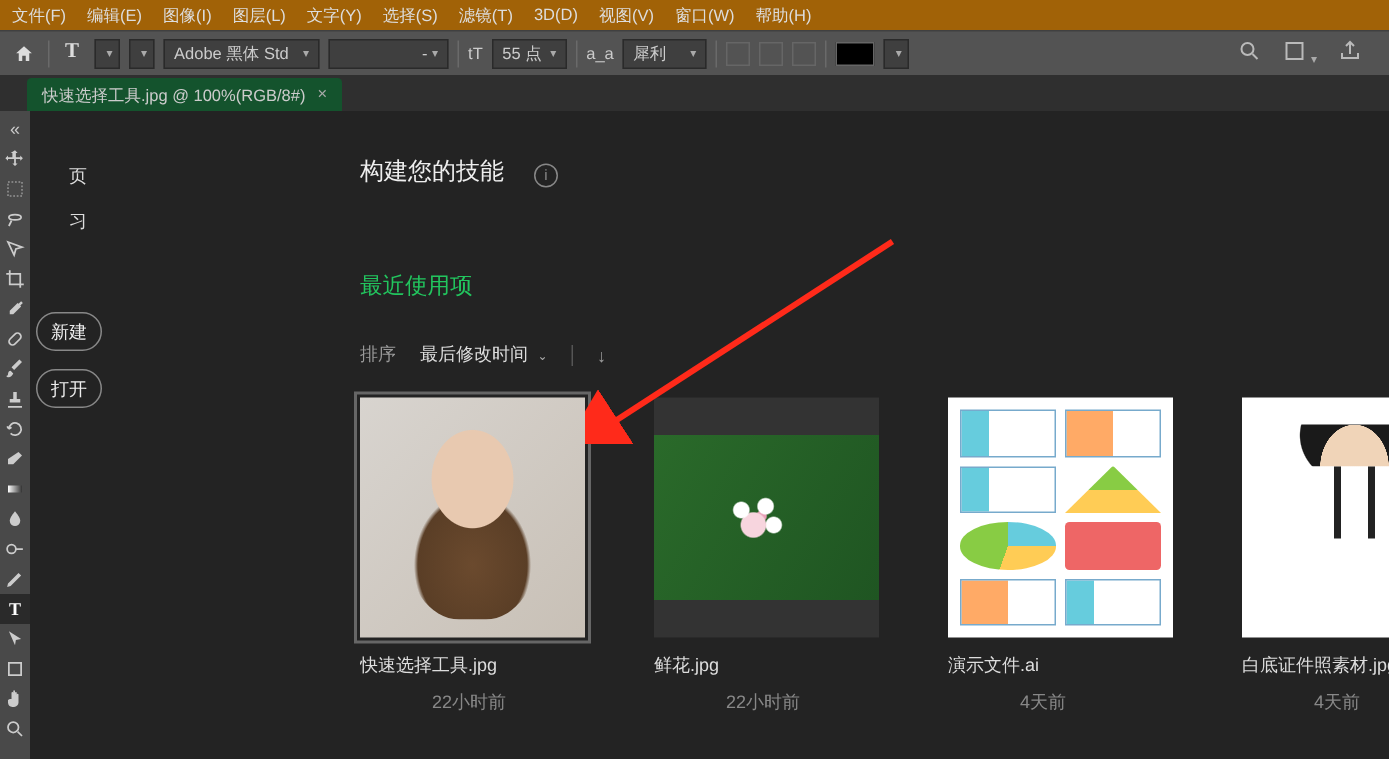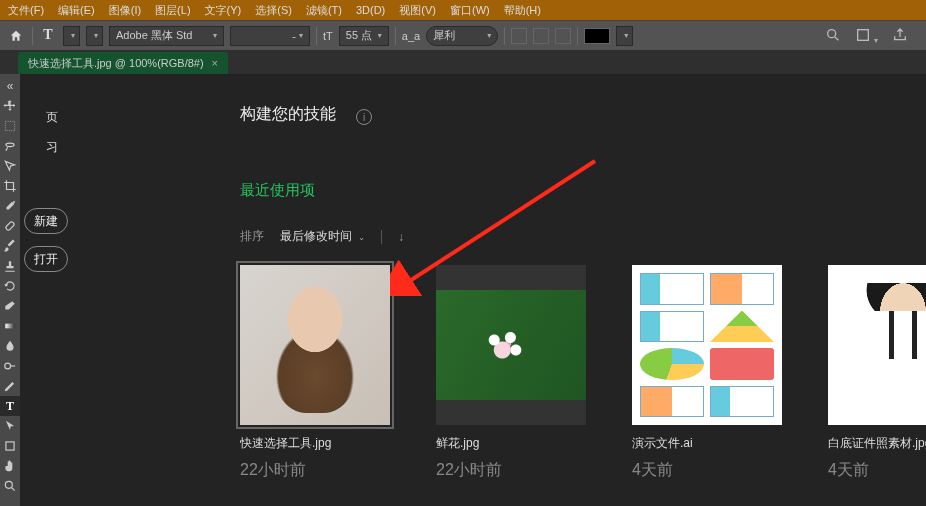--- a/index.html
+++ b/index.html
@@ -6,24 +6,24 @@
 body { width: 926px; height: 506px; background: #2a2a2a; font-family: "Microsoft YaHei", Arial, sans-serif; color: #ccc; overflow: hidden; position: relative; }
 
 .menubar { height: 20px; background: #a16207; display: flex; align-items: center; padding: 0 8px; font-size: 11px; color: #ddd; }
 .menubar span { margin-right: 14px; cursor: default; }
 
 .optbar { height: 30px; background: #535353; border-top: 1px solid #404040; display: flex; align-items: center; padding: 0 6px; gap: 6px; font-size: 11px; color: #ccc; position: relative; }
 .home-icon { width: 20px; height: 20px; display:flex; align-items:center; justify-content:center; }
 .tool-t { width: 18px; height: 18px; font-family: Georgia, serif; font-size: 14px; font-weight: bold; text-align: center; color: #ddd; }
 .dd { background: #3f3f3f; border: 1px solid #2a2a2a; height: 20px; display: flex; align-items: center; padding: 0 6px; color:#ccc; font-size:11px; }
 .dd.narrow{min-width:14px;padding:0 4px;}
-.dd.font{width:115px;justify-content:space-between;}
+.dd.font{width:104px;justify-content:space-between;}
 .dd.style{width:80px;justify-content:flex-end;}
 .dd.size{width:50px;justify-content:space-between;}
-.dd.sharp{width:72px;justify-content:space-between;border-radius:10px;}
+.dd.sharp{width:56px;justify-content:space-between;}
 .vline{width:1px;height:18px;background:#6a6a6a;}
 .sq{width:16px;height:16px;border:1px solid #666;}
 .swatch{width:26px;height:16px;background:#000;border:1px solid #666;}
 .right-opts{margin-left:auto;display:flex;gap:14px;align-items:center;padding-right:12px;}
 .right-opts svg{opacity:.85;}
 .caret{font-size:8px;margin-left:3px;color:#aaa;}
 
 .tabbar{height:24px;background:#2f2f2f;display:flex;align-items:flex-end;padding-left:18px;}
 .tab{background:#14532d;height:22px;padding:0 10px;display:flex;align-items:center;font-size:11px;color:#ccc;border-top-left-radius:3px;border-top-right-radius:3px;}
 .tab .close{margin-left:8px;font-size:11px;color:#aaa;}
@@ -44,21 +44,21 @@
 .section-recent{margin-top:56px;}
 .rtitle{font-size:15px;color:#22c55e;}
 .sortrow{margin-top:28px;display:flex;align-items:center;gap:16px;font-size:12px;color:#999;}
 .sortrow .sel{color:#ddd;}
 .sortrow .vline2{width:1px;height:14px;background:#555;}
 .grid{margin-top:20px;display:flex;gap:46px;}
 .card{width:178px;}
 .thumb{width:150px;height:160px;background:#444;display:flex;align-items:center;justify-content:center;overflow:hidden;position:relative;}
 .card.sel .thumb{outline:2px solid #666;outline-offset:2px;}
 .fname{margin-top:10px;font-size:12px;color:#ddd;white-space:nowrap;overflow:hidden;text-overflow:ellipsis;}
-.ftime{margin-top:8px;font-size:16px;color:#888;}
+.ftime{margin-top:8px;font-size:12px;color:#888;margin-left:48px;}
 
 
 .th-portrait{background:linear-gradient(135deg,#d8d4cf,#c8c0b6);position:relative;}
 .th-portrait::after{content:"";position:absolute;left:30px;top:18px;width:90px;height:130px;background:radial-gradient(ellipse 30px 36px at 50% 28%,#e8c9b0 0%,#e8c9b0 90%,transparent 92%),radial-gradient(ellipse 52px 64px at 50% 72%,#6b4a2e 0%,#5a3e26 70%,transparent 75%);border-radius:50% 50% 40% 40%;}
 .th-flower{background:linear-gradient(120deg,#2a6a2a,#1f5522);position:relative;height:110px;margin:25px 0;}
 .th-flower::before{content:"";position:absolute;left:42px;top:30px;width:54px;height:50px;background:radial-gradient(circle at 30% 40%,#fff 0,#fff 5px,transparent 6px),radial-gradient(circle at 60% 35%,#fff 0,#fff 5px,transparent 6px),radial-gradient(circle at 45% 60%,#f7d5de 0,#f7d5de 8px,transparent 9px),radial-gradient(circle at 70% 60%,#fff 0,#fff 5px,transparent 6px),radial-gradient(circle at 55% 48%,#e8a0b8 0,#e8a0b8 3px,transparent 4px);}
 .th-ai{background:#fff;padding:8px;}
 .th-ai-inner{width:100%;height:100%;display:grid;grid-template-columns:1fr 1fr;grid-template-rows:repeat(4,1fr);gap:6px;}
 .th-ai-inner div{border:1px solid #7ac;}
 .th-ai-inner .c1{background:linear-gradient(90deg,#6cd 30%,transparent 30%);}

